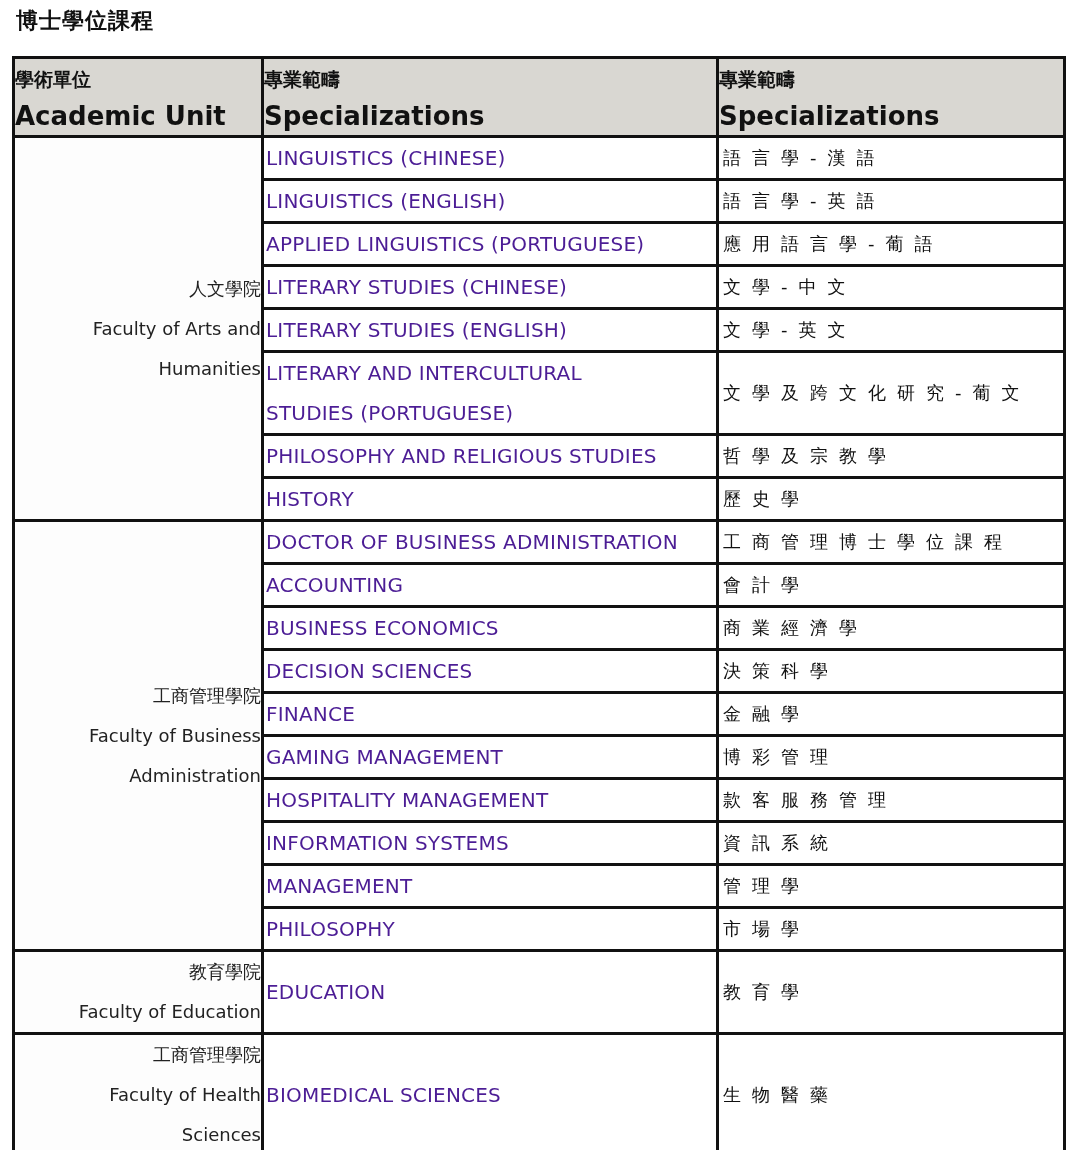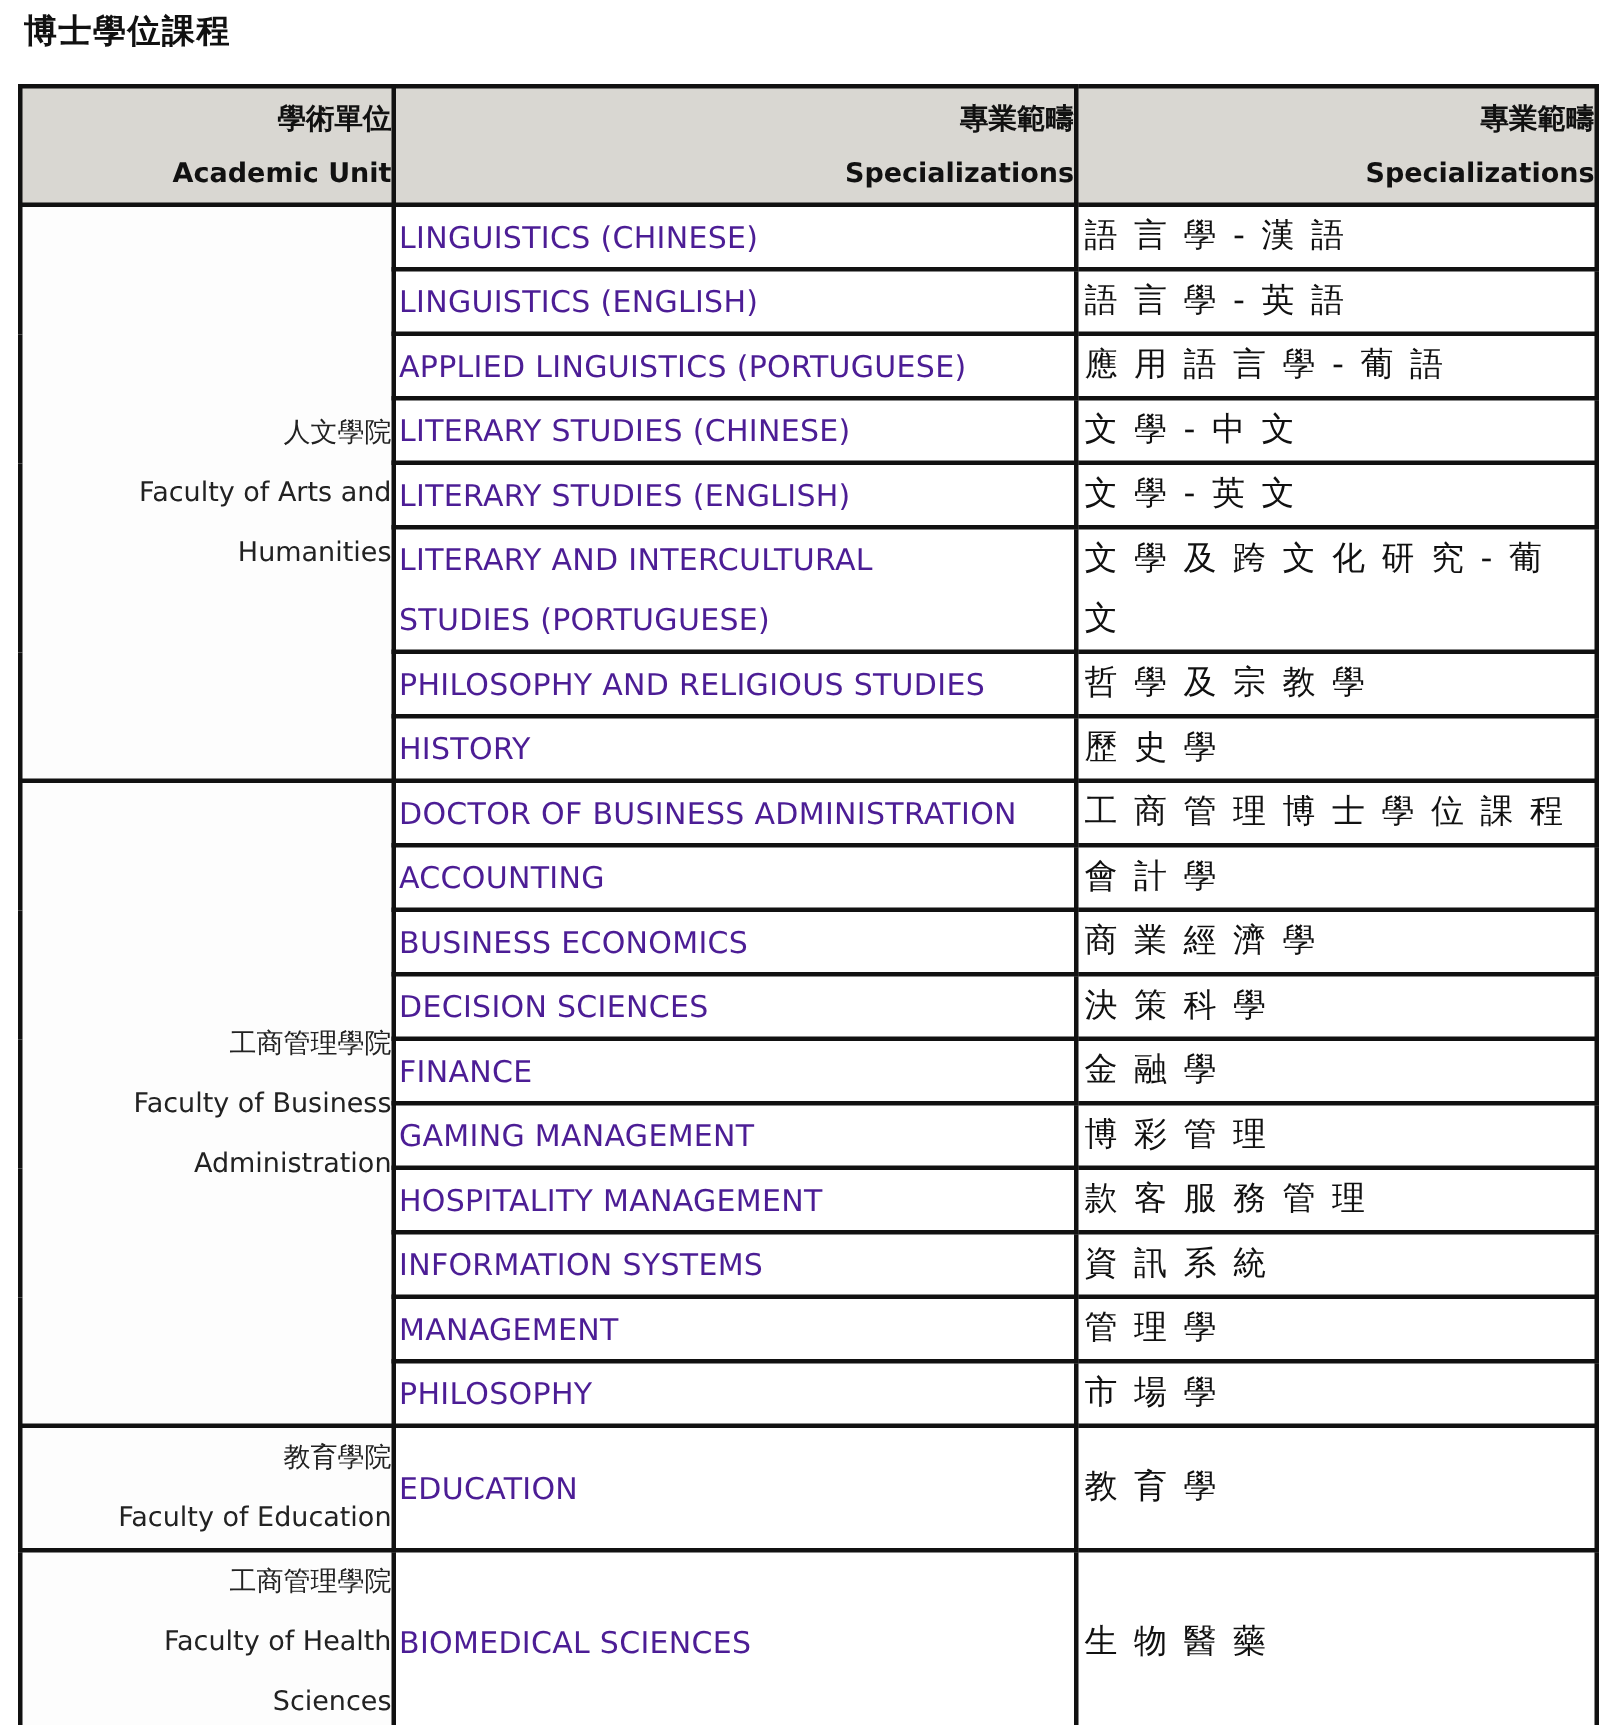--- a/index.html
+++ b/index.html
@@ -15,36 +15,36 @@
     position: absolute; left: 12px; top: 56px;
     width: 1051px; border-collapse: collapse; table-layout: fixed;
   }
   table.programs td, table.programs th {
     border: 3px solid #111; padding: 0;
   }
   col.c1 { width: 249px; }
   col.c2 { width: 455px; }
   col.c3 { width: 347px; }
   thead th {
-    background: #d9d7d2; height: 76px; text-align: right; font-weight: bold;
+    background: #d9d7d2; height: 76px; text-align: left; font-weight: bold;
     vertical-align: middle;
   }
   .hdr-zh { display: block; font-size: 19px; line-height: 38px; color:#111; }
-  .hdr-en { display: block; font-size: 18px; line-height: 36px; color:#111; font-family: "DejaVu Sans", sans-serif; }
+  .hdr-en { display: block; font-size: 26px; line-height: 36px; color:#111; font-family: "DejaVu Sans", sans-serif; }
   td.unit {
     text-align: right; vertical-align: middle; font-size: 18px; line-height: 40px; color: #222;
     background: #fdfdfd;
   }
   td.unit span { display: block; }
   td.spec-en {
     font-size: 20px; padding-left: 2px !important; color: #4c1d95;
     vertical-align: middle; line-height: 40px; letter-spacing: 0.2px;
   }
   td.spec-zh {
-    font-size: 22px; padding-left: 4px !important; color: #111;
+    font-size: 18px; padding-left: 4px !important; color: #111;
     vertical-align: middle; letter-spacing: 11px; line-height: 40px;
   }
   tr.r1 td.spec-en, tr.r1 td.spec-zh { height: 39px; }
   tr.r2 td.spec-en, tr.r2 td.spec-zh { height: 79px; }
   tr.rtall td.spec-en, tr.rtall td.spec-zh { height: 118px; }
 </style>
 </head>
 <body>
 
 <div class="page-title">博士學位課程</div>

